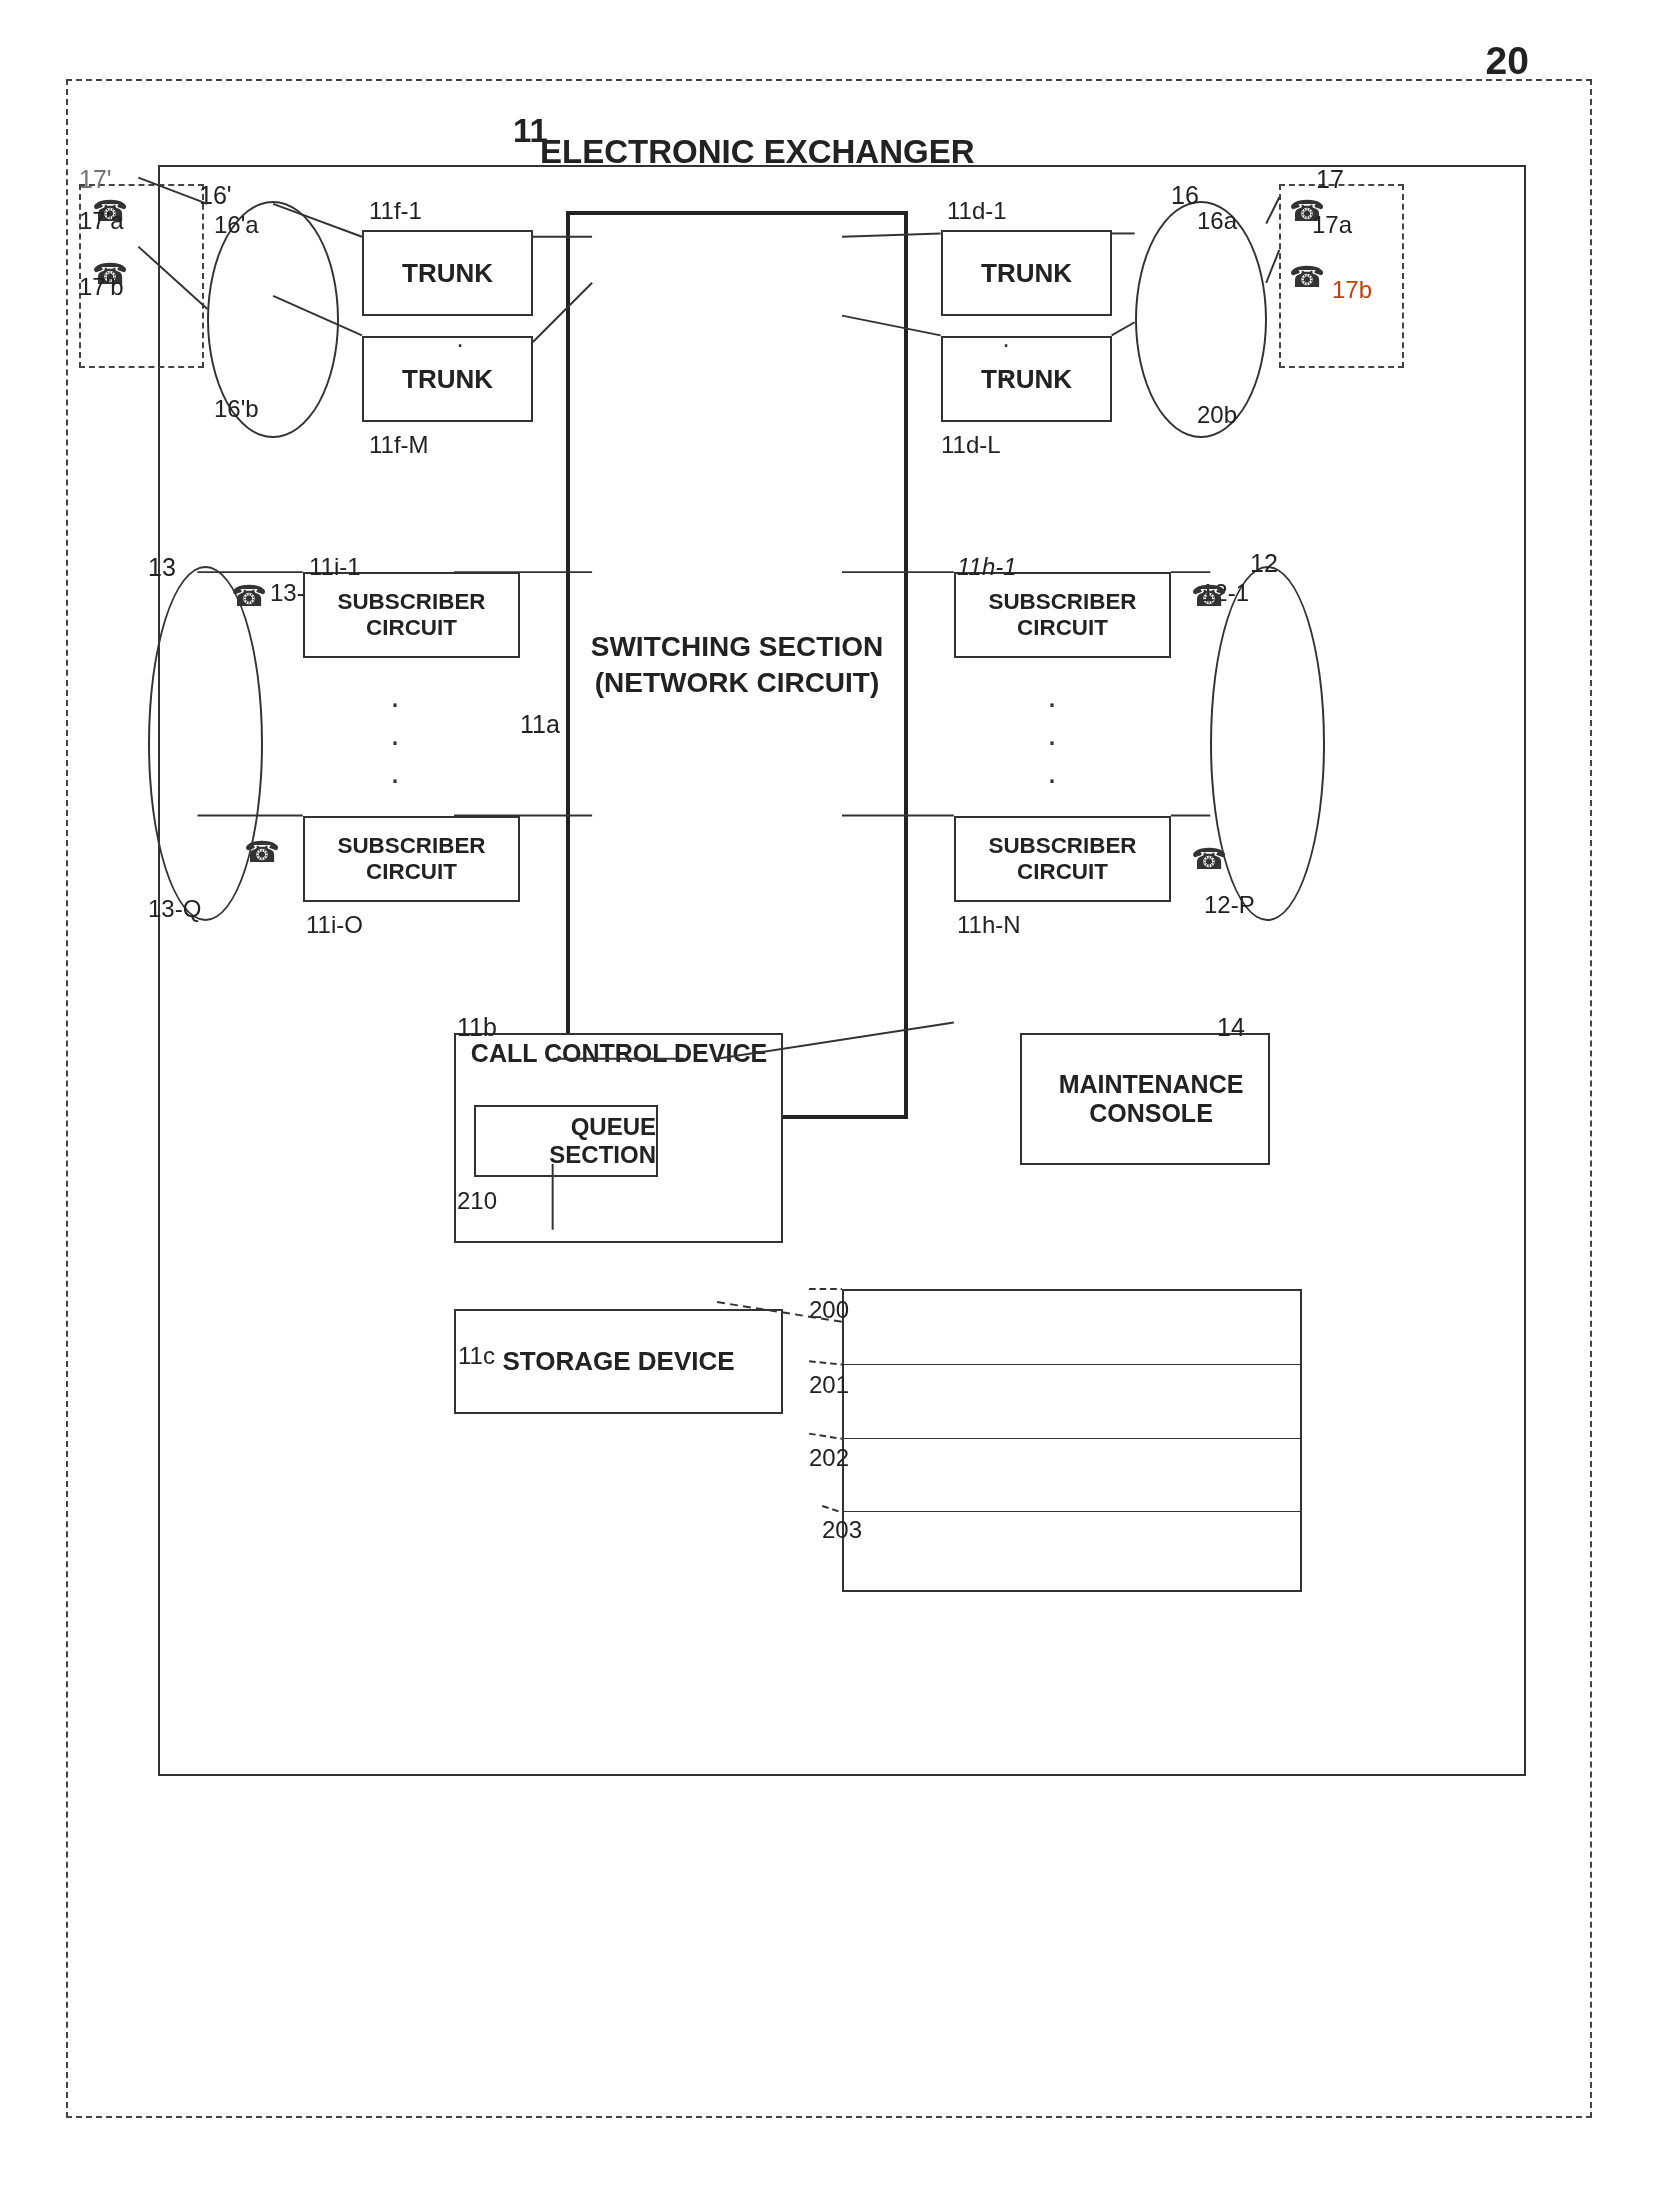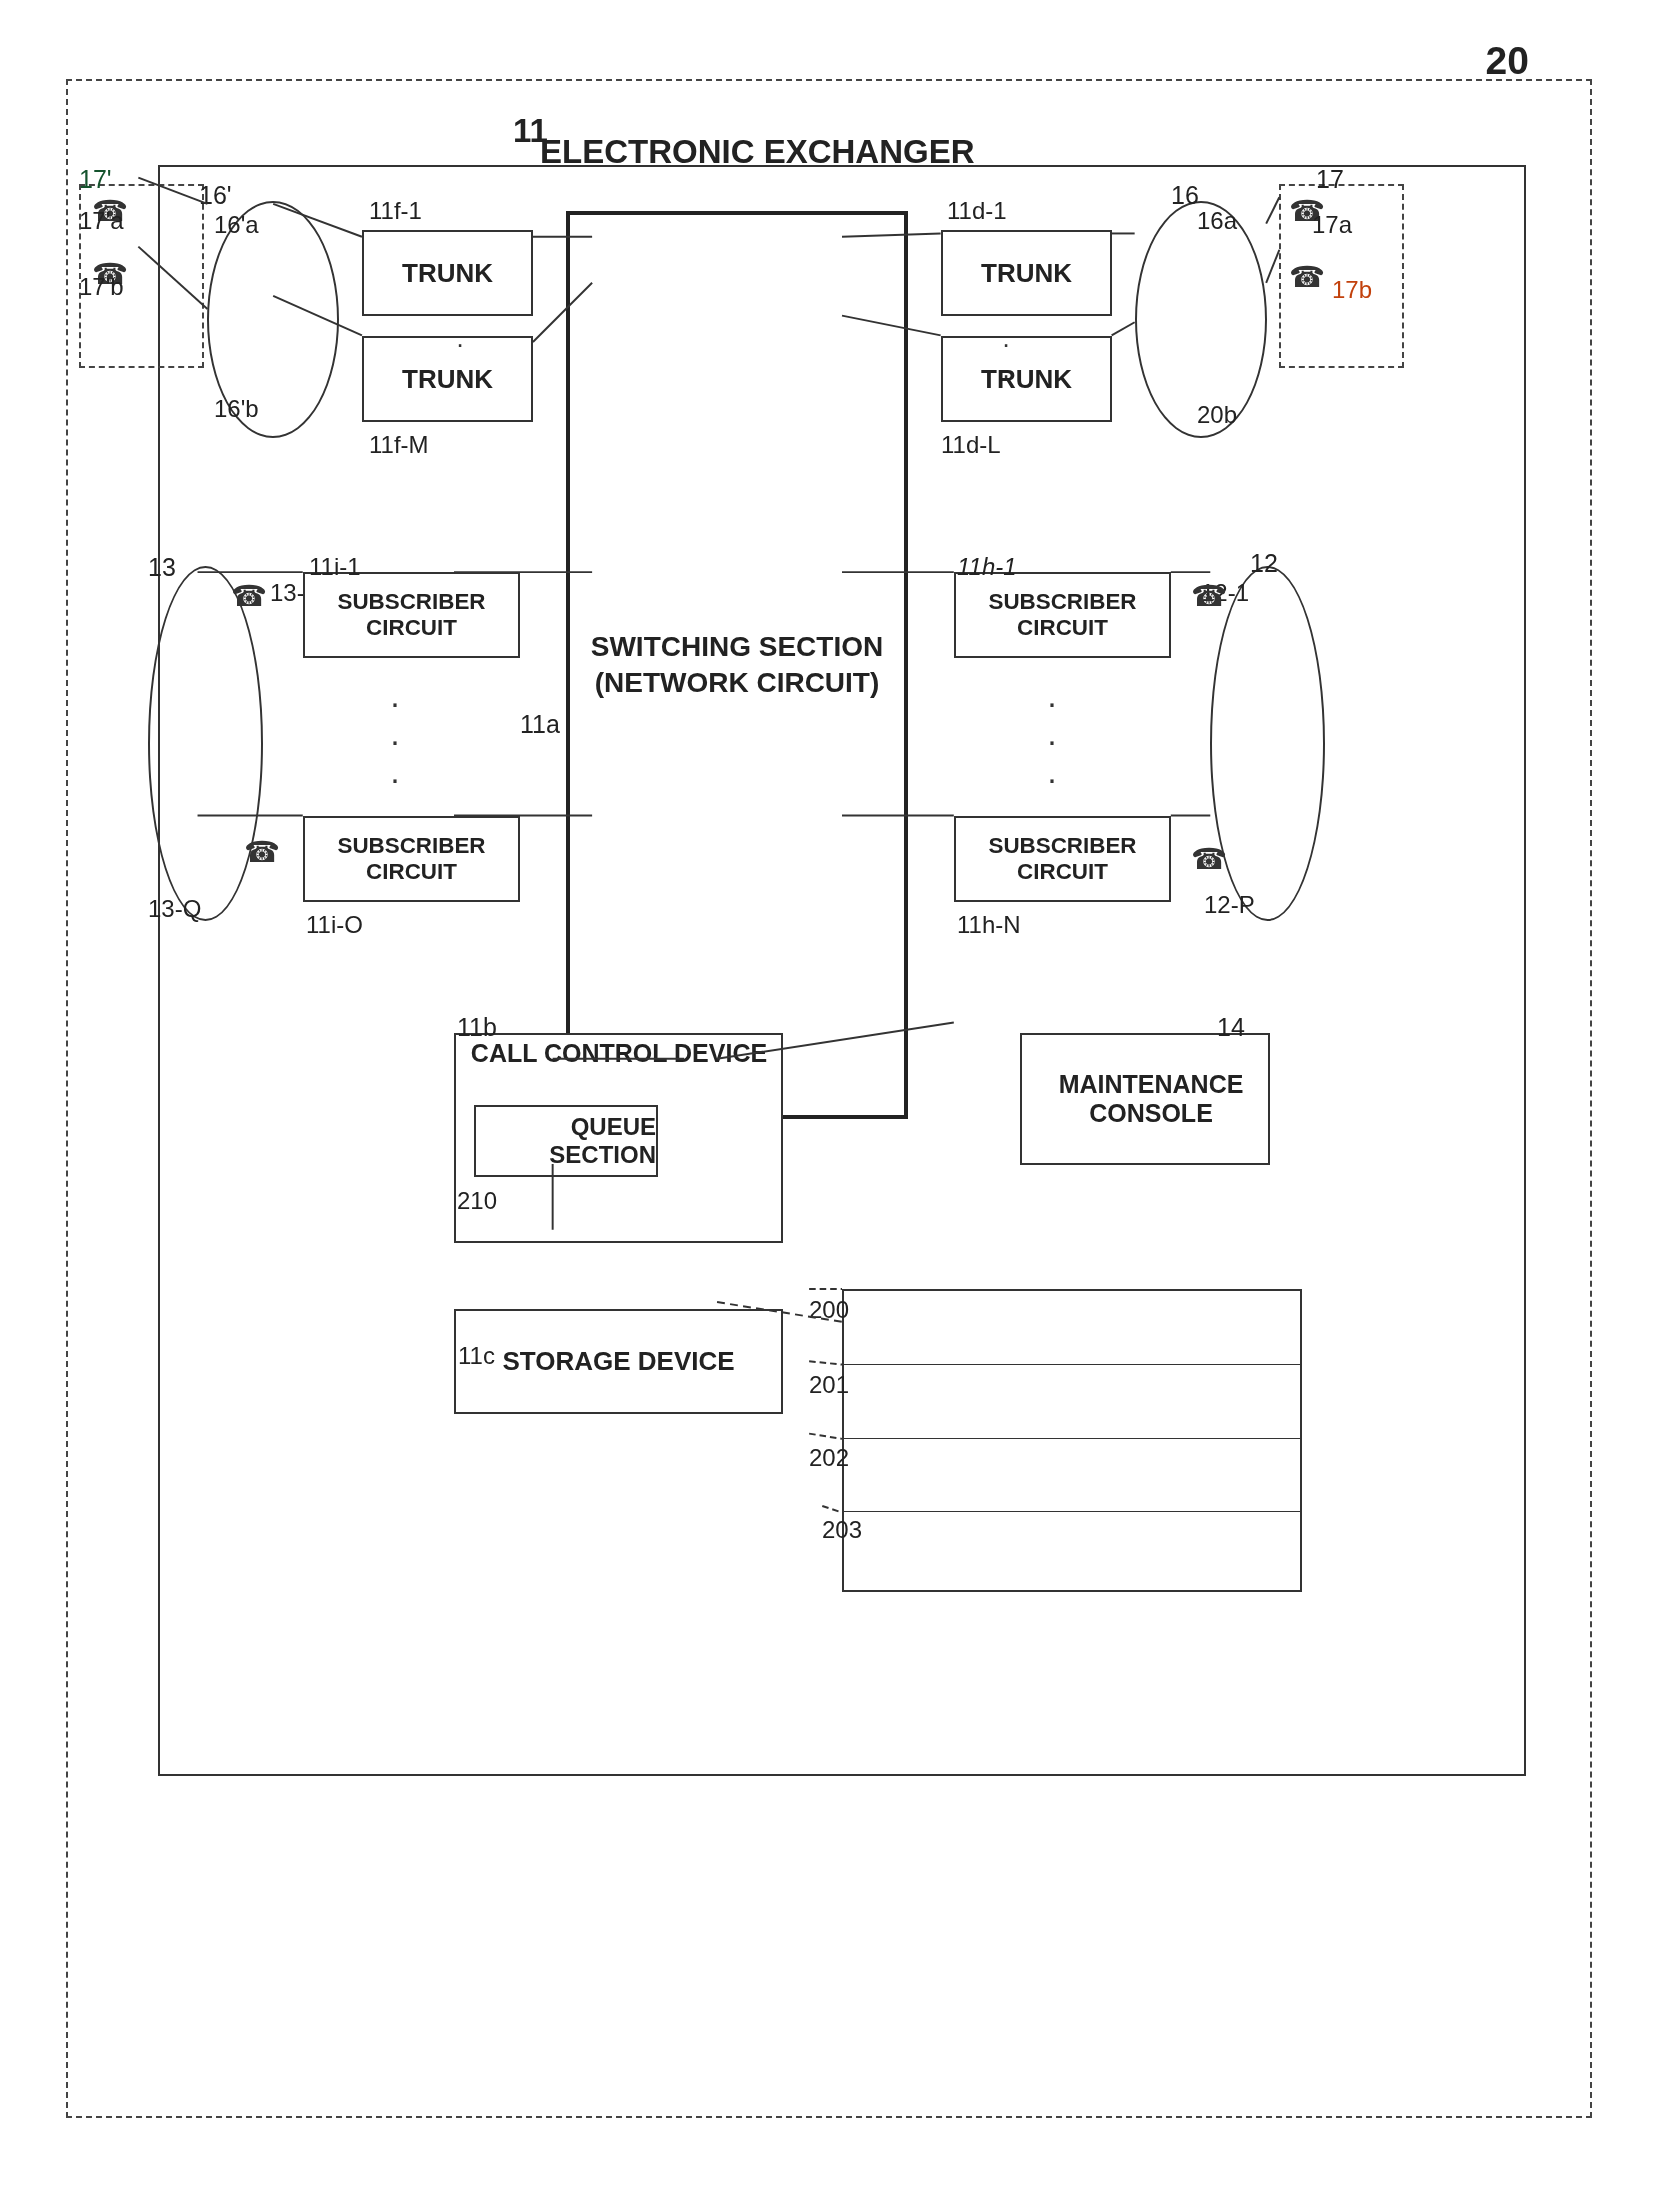--- a/index.html
+++ b/index.html
@@ -203,21 +203,21 @@
 
     <div class="box switching-box" style="position:absolute; top:132px; left:500px; width:342px; height:908px; border:4px solid #222; background:#fff;"></div>
 
     <div style="position:absolute; top:132px; left:500px; width:342px; height:908px; display:flex; align-items:center; justify-content:center;">
       <span style="font-size:28px; font-weight:bold; color:#222; text-align:center; line-height:1.3;">
         SWITCHING SECTION<br>(NETWORK CIRCUIT)
       </span>
     </div>
 
     <div class="dashed-group" style="top:105px; left:13px; width:125px; height:184px;"></div>
-    <div style="position:absolute; top:86px; left:13px; font-size:25px; color:#14532d;">17'</div>
+    <div style="position:absolute; top:86px; left:13px; font-size:25px; color:#737373;">17'</div>
 
     <div style="position:absolute; top:115px; left:26px; font-size:29px; color:#333;">☎</div>
     <div style="position:absolute; top:128px; left:13px; font-size:24px; color:#222;">17'a</div>
     <div style="position:absolute; top:178px; left:26px; font-size:29px; color:#333;">☎</div>
     <div style="position:absolute; top:194px; left:13px; font-size:24px; color:#222;">17'b</div>
 
     <div class="oval oval-left-prime" style="position:absolute; top:122px; left:141px; width:132px; height:237px;"></div>
     <div style="position:absolute; top:102px; left:133px; font-size:25px; color:#222;">16'</div>
     <div style="position:absolute; top:132px; left:148px; font-size:24px; color:#222;">16'a</div>
     <div style="position:absolute; top:316px; left:148px; font-size:24px; color:#222;">16'b</div>

